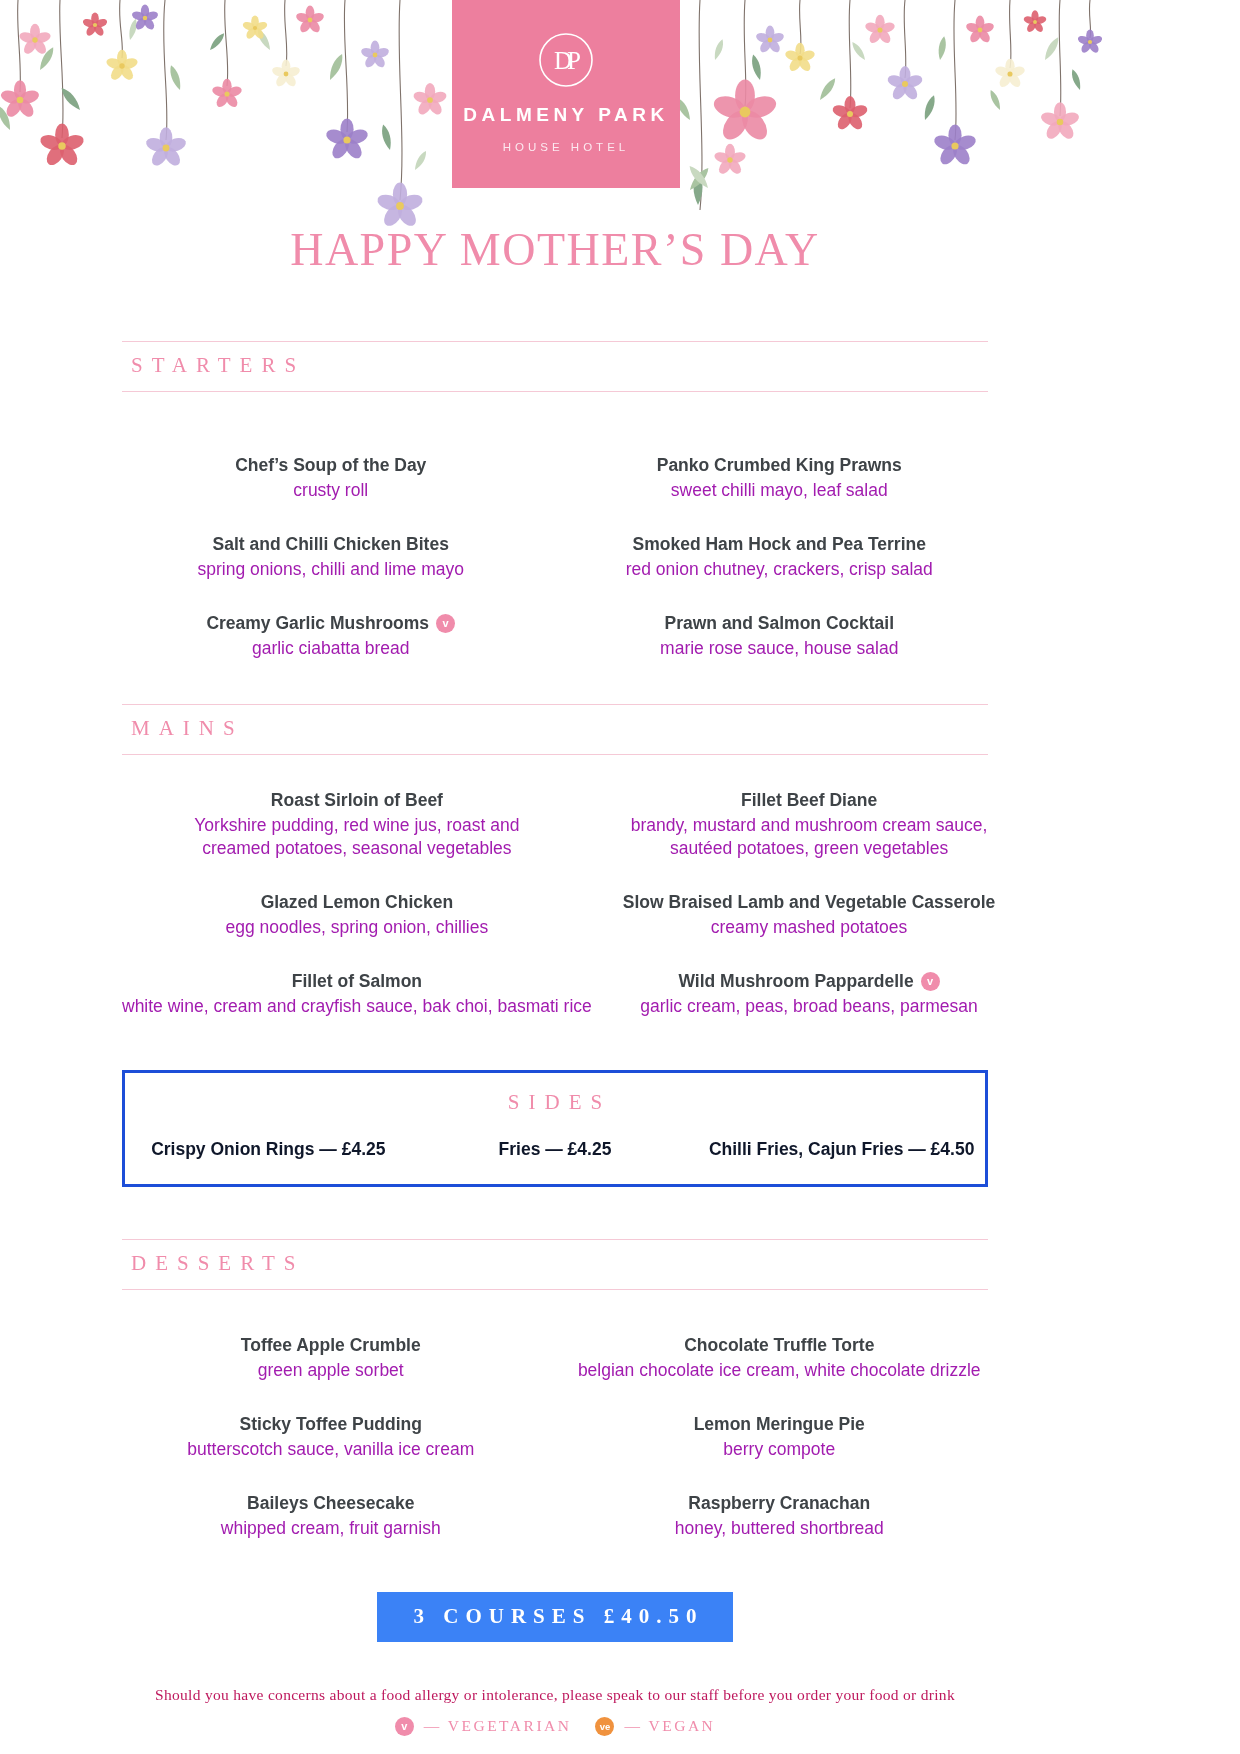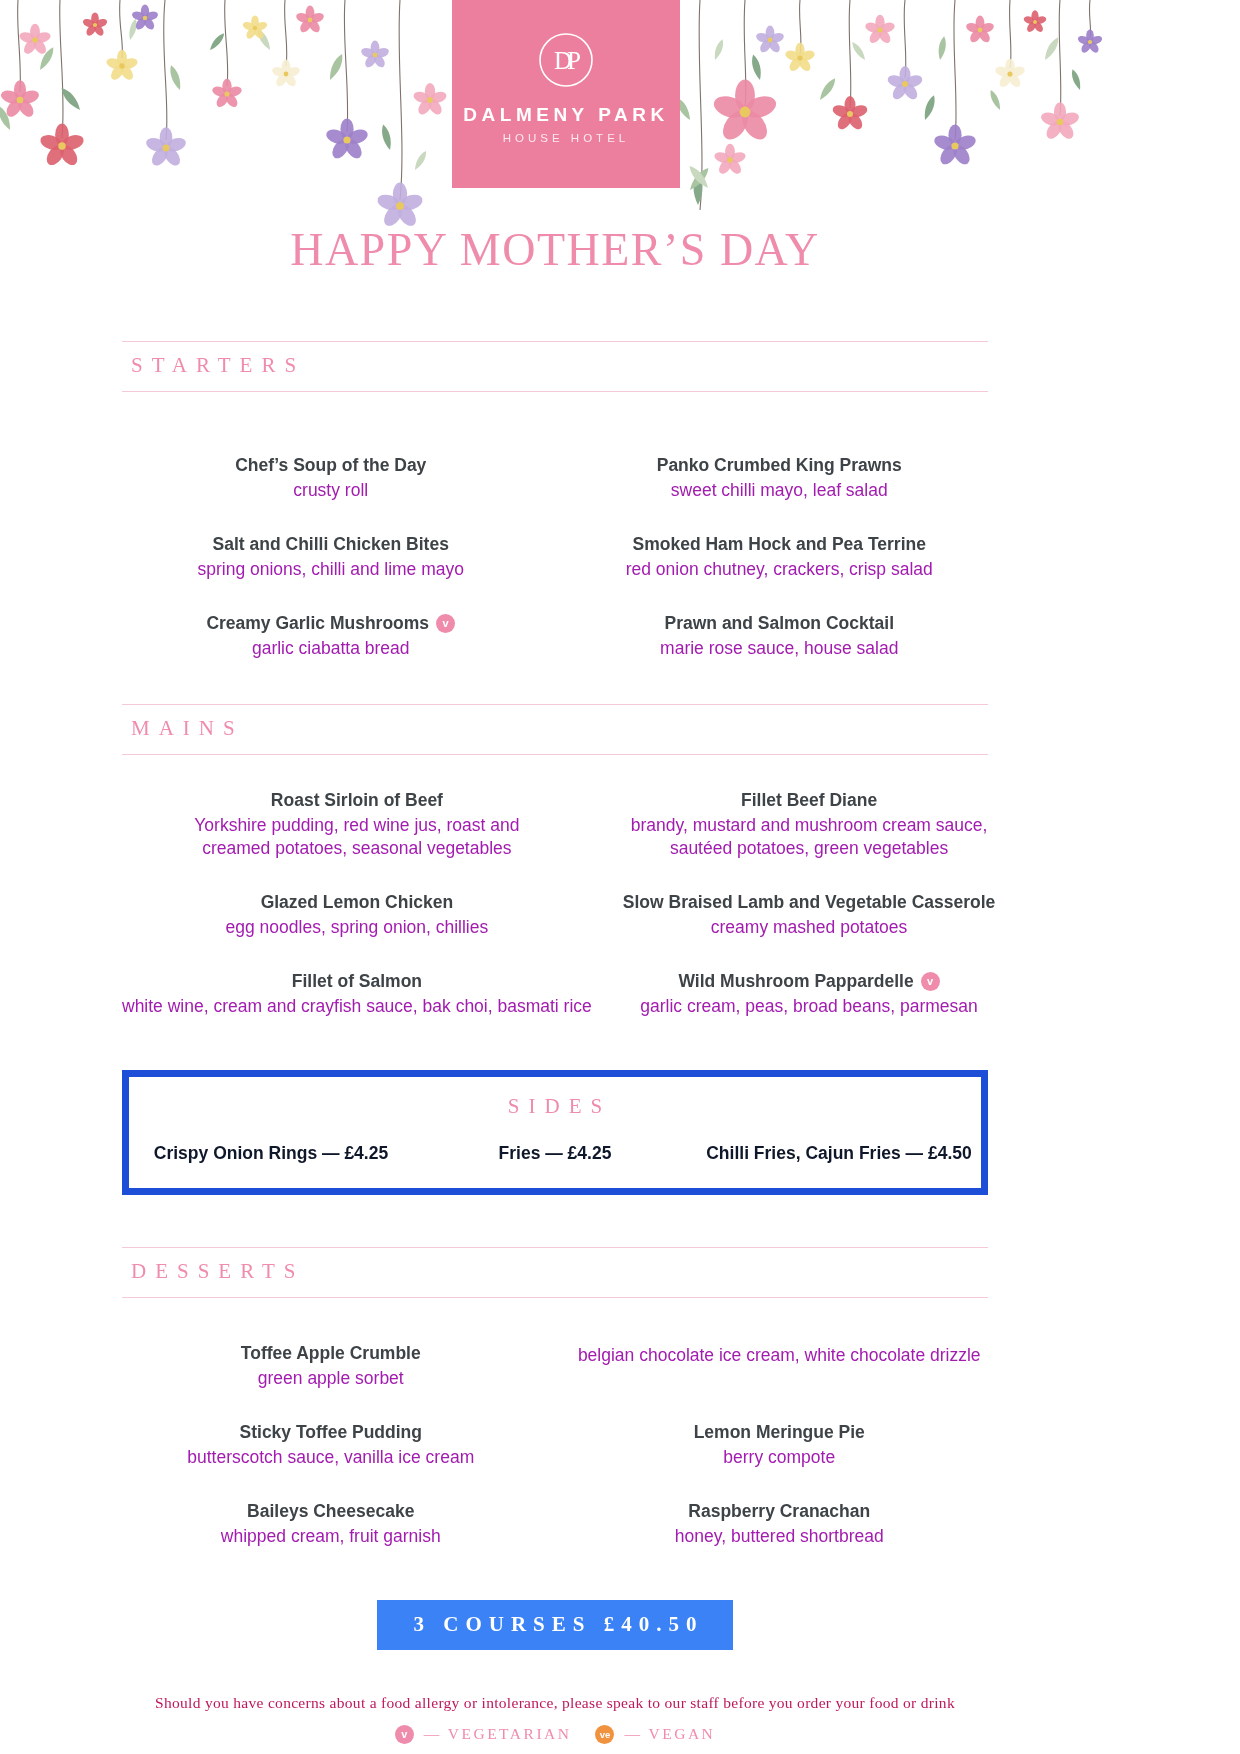--- a/index.html
+++ b/index.html
@@ -12,21 +12,21 @@
   }
   
   .floral-band{position:absolute;top:0;left:0;width:1240px;height:300px;pointer-events:none;}
   
   .brand-box{
     position:absolute;left:452px;top:0;width:228px;height:188px;
     background:#ED7F9E;display:flex;flex-direction:column;align-items:center;z-index:5;
   }
   .monogram{margin-top:30px;}
   .brand-name{color:#ffffff;font-size:19px;font-weight:bold;letter-spacing:4.5px;margin-top:14px;white-space:nowrap;}
-  .brand-sub{color:#fce9f0;font-size:11.5px;letter-spacing:4px;margin-top:6px;white-space:nowrap;}
+  .brand-sub{color:#fce9f0;font-size:11.5px;letter-spacing:4px;margin-top:15px;white-space:nowrap;}
   
   .content{position:absolute;left:122px;top:190px;width:866px;}
   .page-title{
     margin-top:34px;text-align:center;
     font-family:"Liberation Serif","DejaVu Serif",serif;
     font-size:46px;line-height:1.15;color:#F08CAB;letter-spacing:1.5px;font-weight:400;
     white-space:nowrap;
   }
   .sec-header{
     border-top:1px solid #F5C9D6;border-bottom:1px solid #F5C9D6;
@@ -54,21 +54,21 @@
   }
   .badge{
     display:inline-block;width:19px;height:19px;border-radius:50%;
     background:#F08CAB;color:#ffffff;font-size:11px;font-weight:bold;
     line-height:19px;text-align:center;vertical-align:2px;margin-left:7px;
     letter-spacing:0;
   }
   .badge-ve{background:#F0923E;font-size:9.5px;}
   
   .sides-box{
-    margin-top:52px;border:7px solid #1d4ed8;
+    margin-top:52px;border:3px solid #1d4ed8;
     padding:16px 0 24px;text-align:center;
   }
   .sides-grid{display:grid;grid-template-columns:1fr 1fr 1fr;margin-top:24px;}
   .side-item{font-weight:bold;font-size:17.5px;color:#0f172a;white-space:nowrap;}
   
   .offer-banner{
     display:block;width:max-content;margin:52px auto 0;
     background:#3b82f6;color:#ffffff;
     font-family:"Liberation Serif","DejaVu Serif",serif;
     font-size:21px;letter-spacing:7px;font-weight:bold;
@@ -267,20 +267,21 @@
 
   <div class="sec-header desserts">
     <span class="sec-label">DESSERTS</span>
   </div>
   <div class="menu-grid desserts">
     <div class="item">
       <div class="item-name">Toffee Apple Crumble</div>
       <div class="item-desc">green apple sorbet</div>
     </div>
     <div class="item">
+      <div class="item-name">Chocolate Truffle Torte</div>
       <div class="item-desc">belgian chocolate ice cream, white chocolate drizzle</div>
     </div>
     <div class="item">
       <div class="item-name">Sticky Toffee Pudding</div>
       <div class="item-desc">butterscotch sauce, vanilla ice cream</div>
     </div>
     <div class="item">
       <div class="item-name">Lemon Meringue Pie</div>
       <div class="item-desc">berry compote</div>
     </div>

